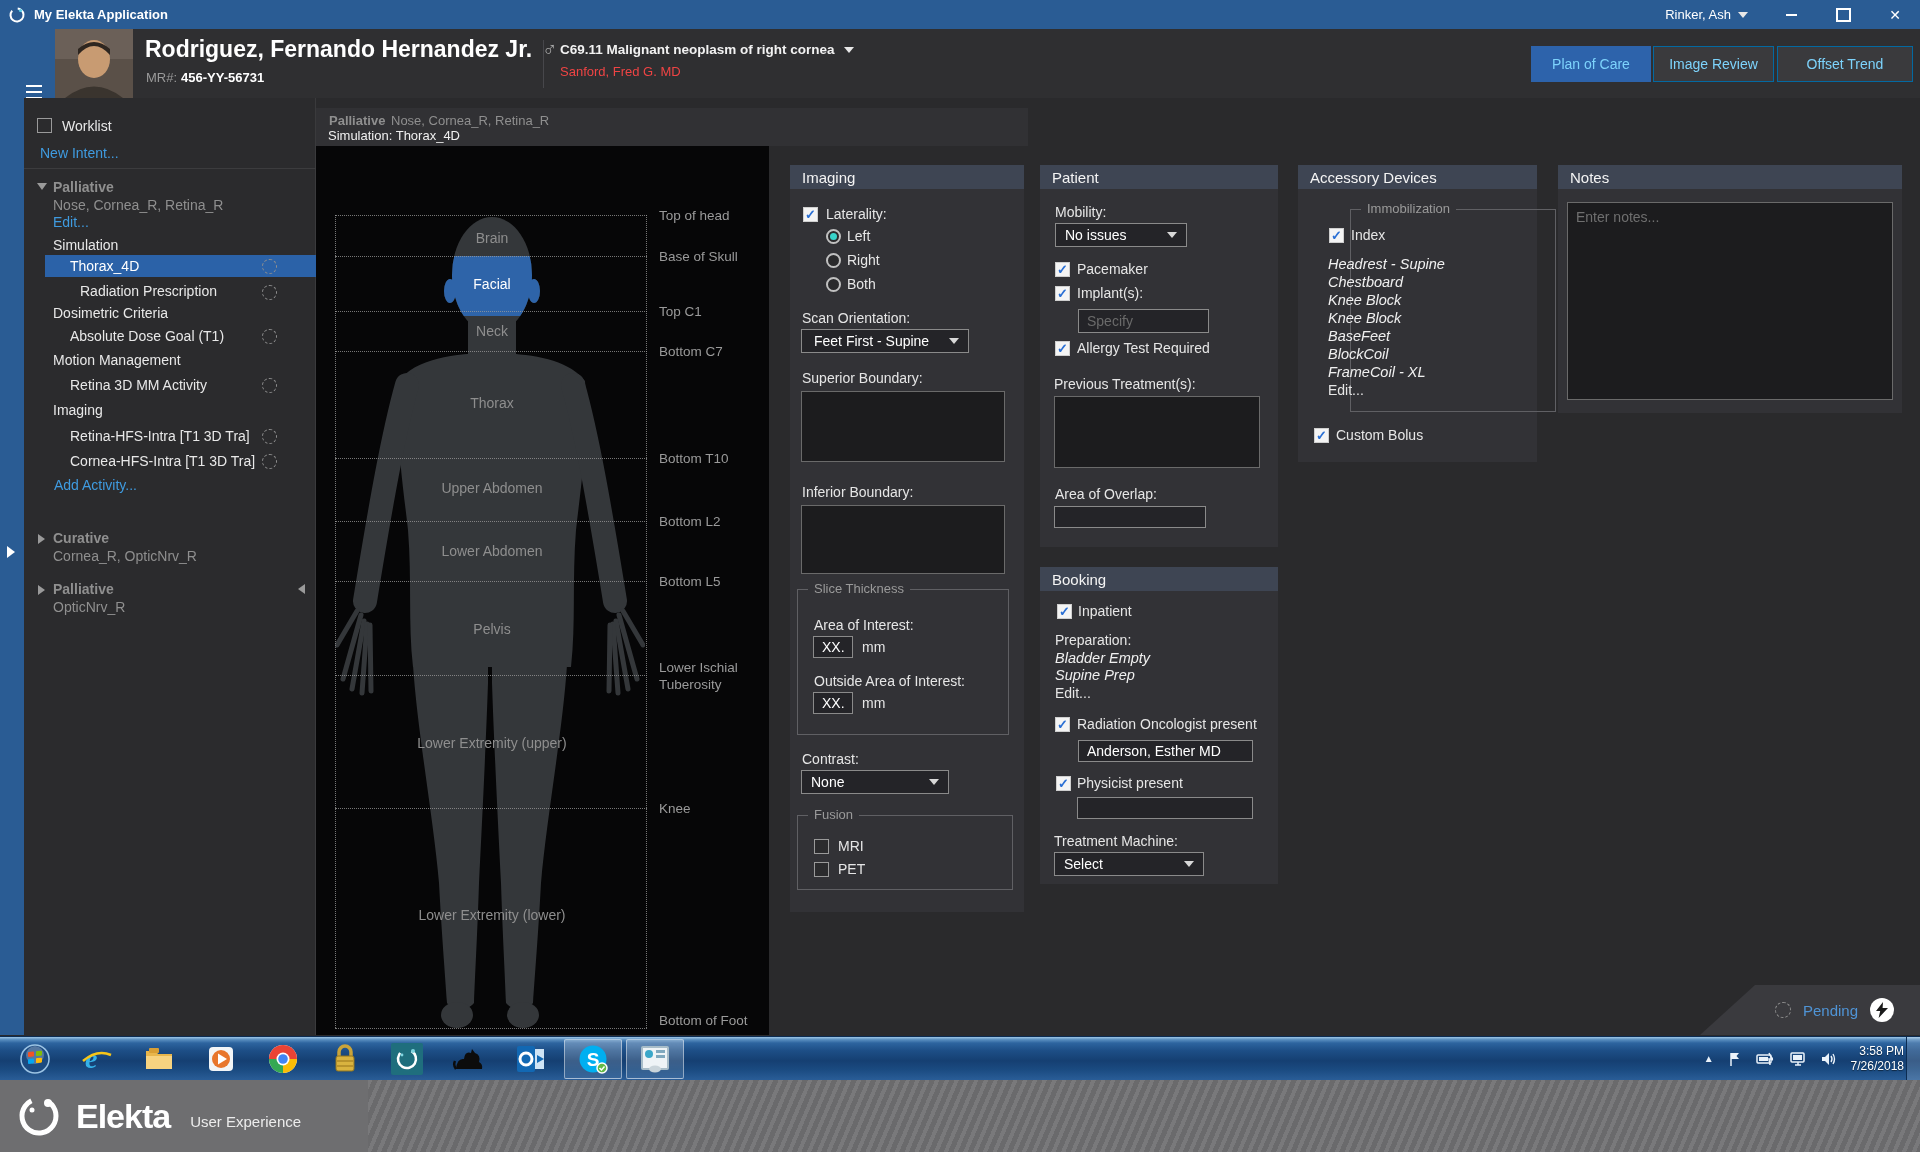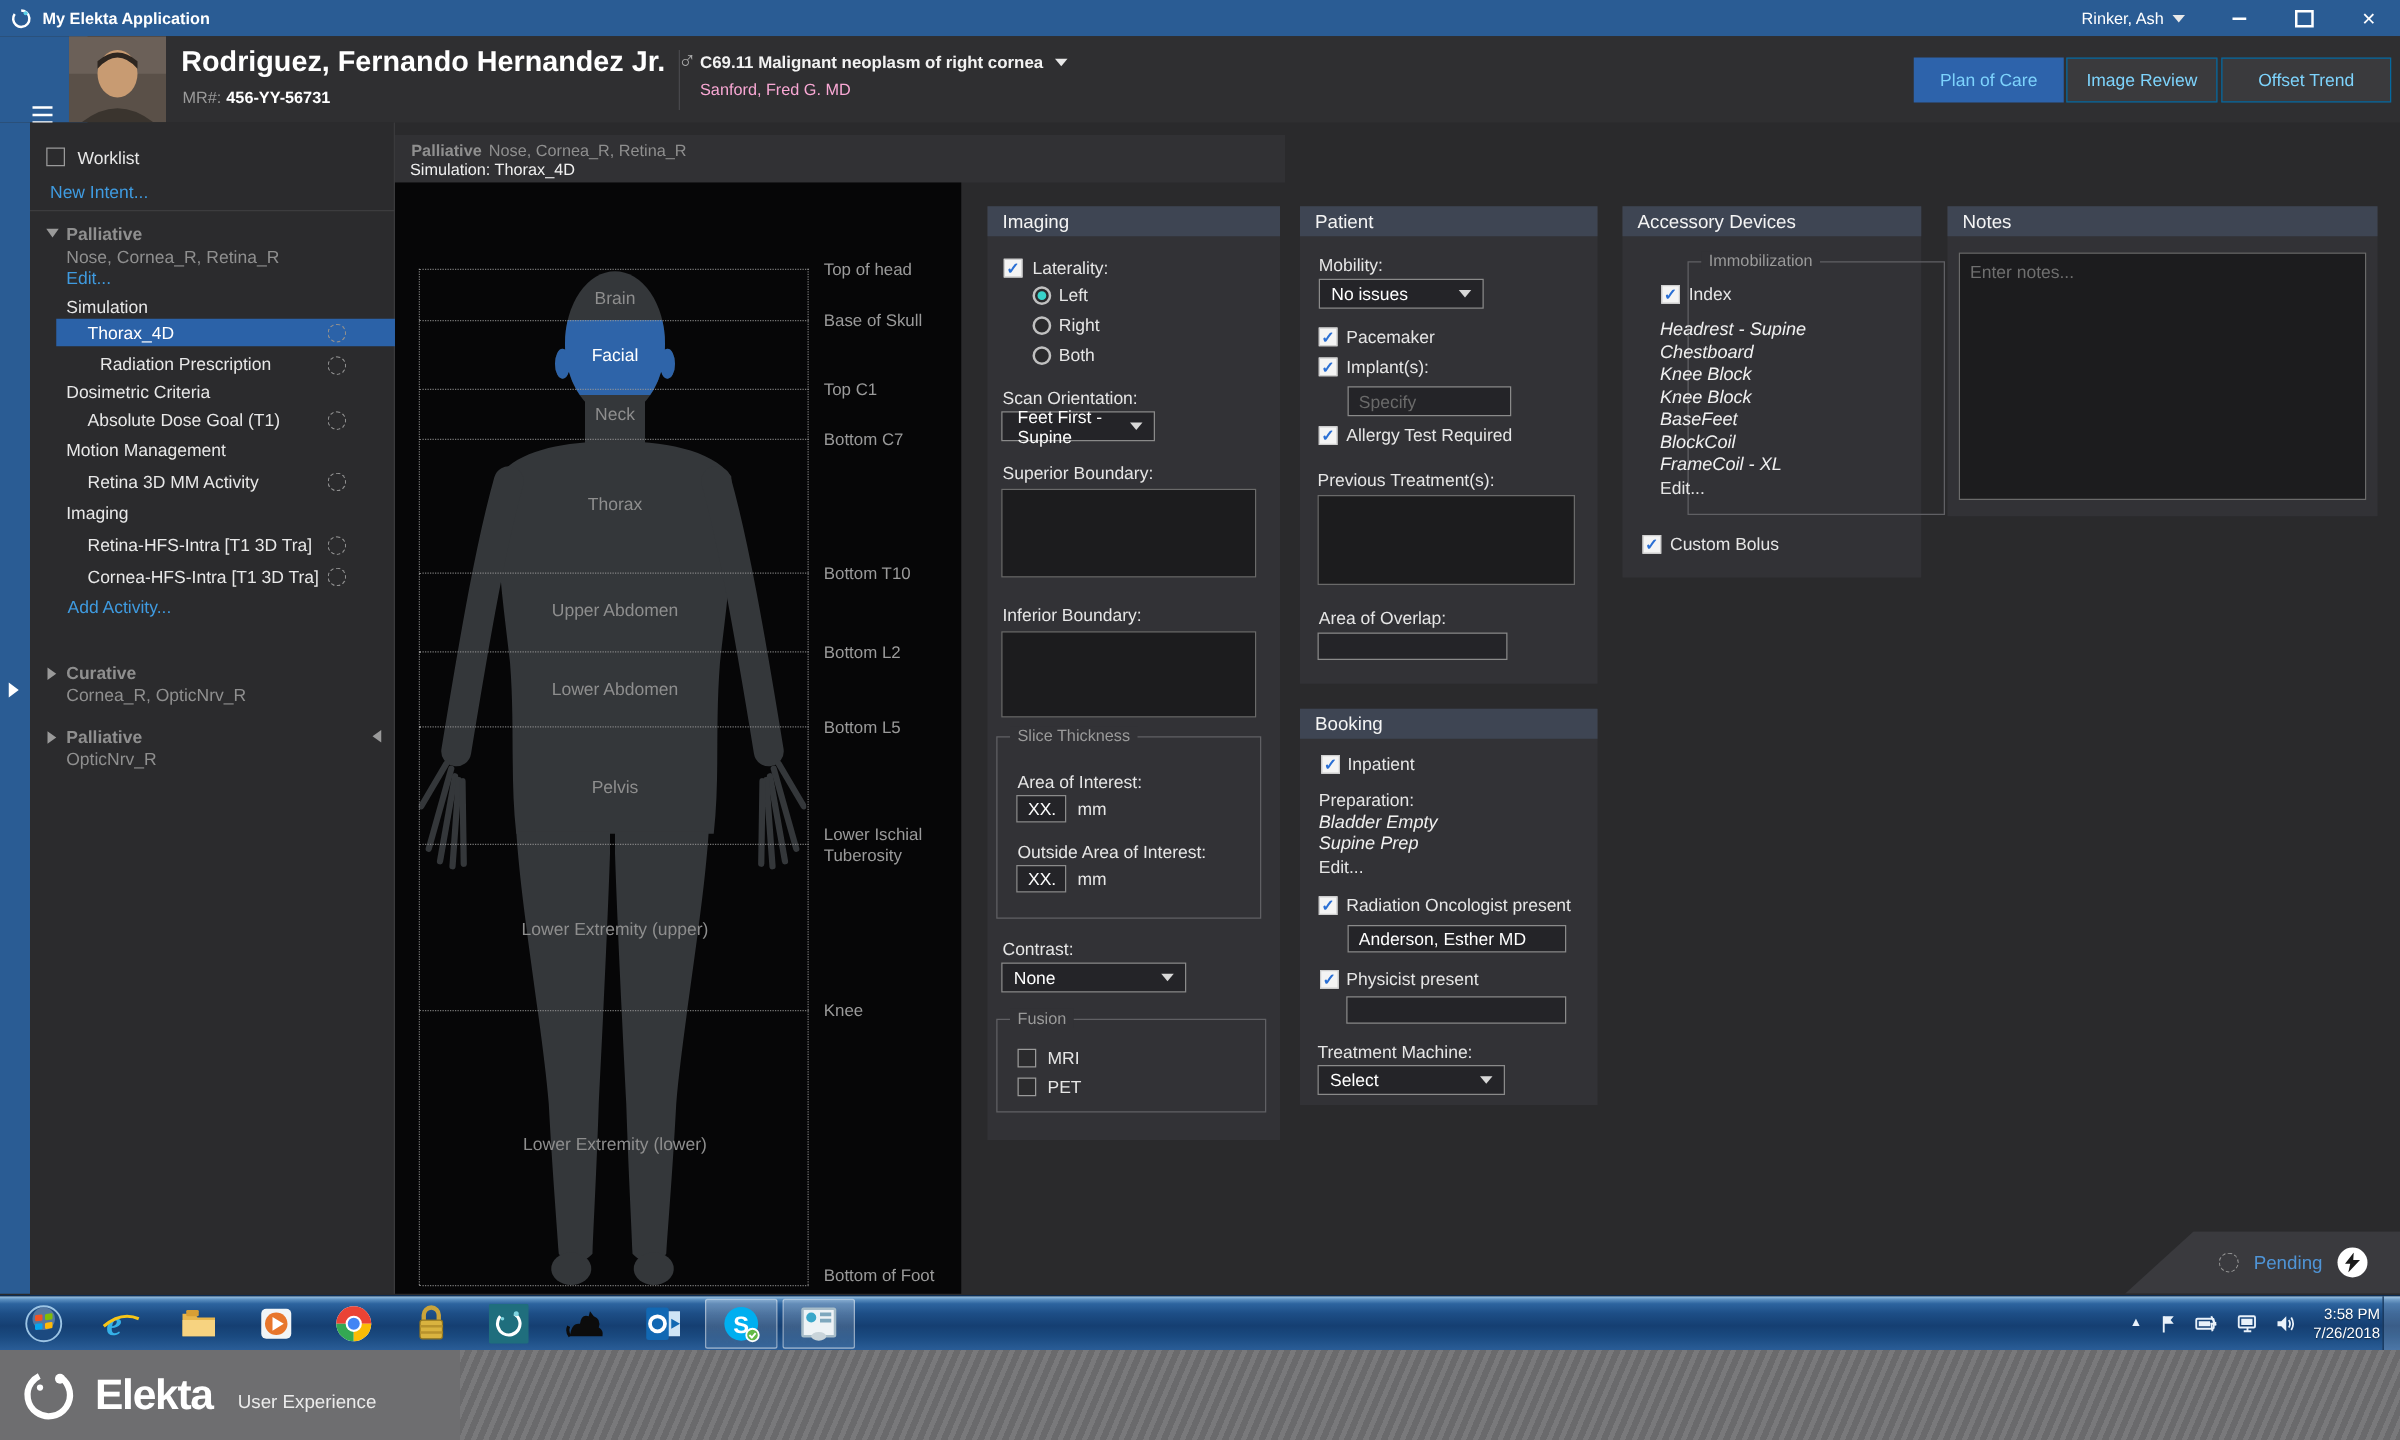--- a/index.html
+++ b/index.html
@@ -24,21 +24,21 @@
   .ham-bars div{height:2px;background:#fff;margin-bottom:4px;}
   .rail{left:0;top:98px;width:24px;height:937px;background:#2a5c94;}
   .rail-arrow{left:7px;top:546px;width:0;height:0;border-top:6px solid transparent;border-bottom:6px solid transparent;border-left:8px solid #fff;}
   .avatar{left:55px;top:29px;width:78px;height:69px;overflow:hidden;}
   .pat-name{left:145px;top:36px;font-size:23px;font-weight:700;color:#fff;display:flex;align-items:center;gap:10px;}
   .gender{font-size:20px;color:#a8a8a8;font-weight:400;}
   .mr-line{left:146px;top:70px;font-size:13px;color:#9a9a9a;}
   .mr-line b{color:#fff;font-weight:600;margin-left:4px;}
   .hdr-div{left:543px;top:40px;width:1px;height:48px;background:#47474b;}
   .diag{left:560px;top:42px;font-size:13.5px;font-weight:700;color:#f2f2f2;display:flex;align-items:center;gap:9px;}
-  .physician{left:560px;top:64px;font-size:13px;color:#f9a8d4;}
+  .physician{left:560px;top:64px;font-size:13px;color:#ef4444;}
   .hbtn{position:absolute;top:46px;height:36px;display:flex;align-items:center;justify-content:center;font-size:14px;color:#7dd3fc;cursor:default;}
   .hbtn.inactive{background:#3a3a3d;border:1px solid #0369a1;box-sizing:border-box;}
   .hbtn.active{background:#2d63ab;}
 
   
   .sidebar{left:24px;top:98px;width:292px;height:937px;background:#2b2b2d;border-right:1px solid #3a3a3c;box-sizing:border-box;}
   .sb{position:absolute;font-size:14px;line-height:18px;white-space:nowrap;}
   .sb-dim{color:#8f8f8f;}
   .sb-bold{font-weight:700;color:#8f8f8f;}
   .sb-white{color:#e8e8e8;}
@@ -301,21 +301,21 @@
       </span>
     <div class="pl" style="left:36px;top:41px;">Laterality:</div>
     <span class="radio sel" style="left:36px;top:64px;"></span>
     <div class="pl" style="left:57px;top:63px;">Left</div>
     <span class="radio" style="left:36px;top:88px;"></span>
     <div class="pl" style="left:57px;top:87px;">Right</div>
     <span class="radio" style="left:36px;top:112px;"></span>
     <div class="pl" style="left:57px;top:111px;">Both</div>
 
     <div class="pl" style="left:12px;top:145px;">Scan Orientation:</div>
-    <div class="dd" style="left:11px;top:164px;width:123px;padding-left:12px;">
+    <div class="dd" style="left:11px;top:164px;width:168px;padding-left:12px;">
       <span>Feet First -  Supine</span>
       <span class="caret-down"></span>
     </div>
 
     <div class="pl" style="left:12px;top:205px;">Superior Boundary:</div>
     <textarea class="ta" style="left: 11px; top: 226px; width: 204px; height: 71px;"></textarea>
 
     <div class="pl" style="left:12px;top:319px;">Inferior Boundary:</div>
     <textarea class="ta" style="left: 11px; top: 340px; width: 204px; height: 69px;"></textarea>
 

